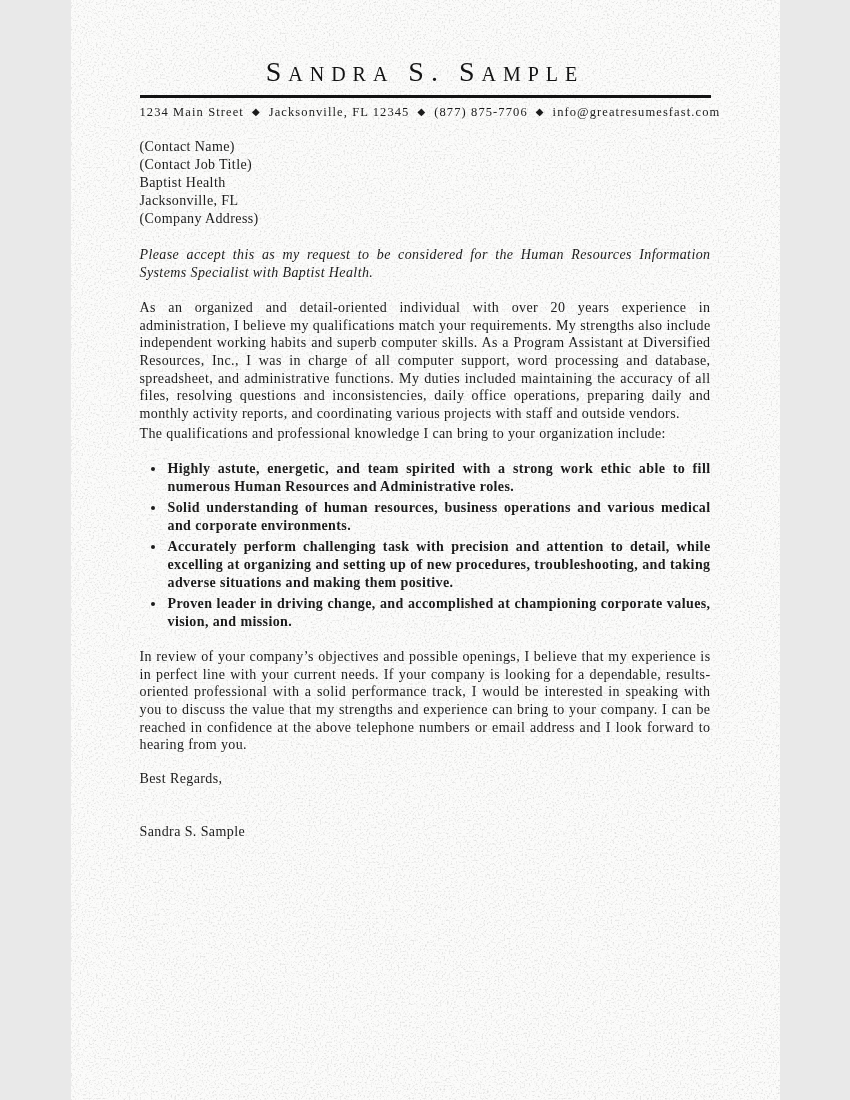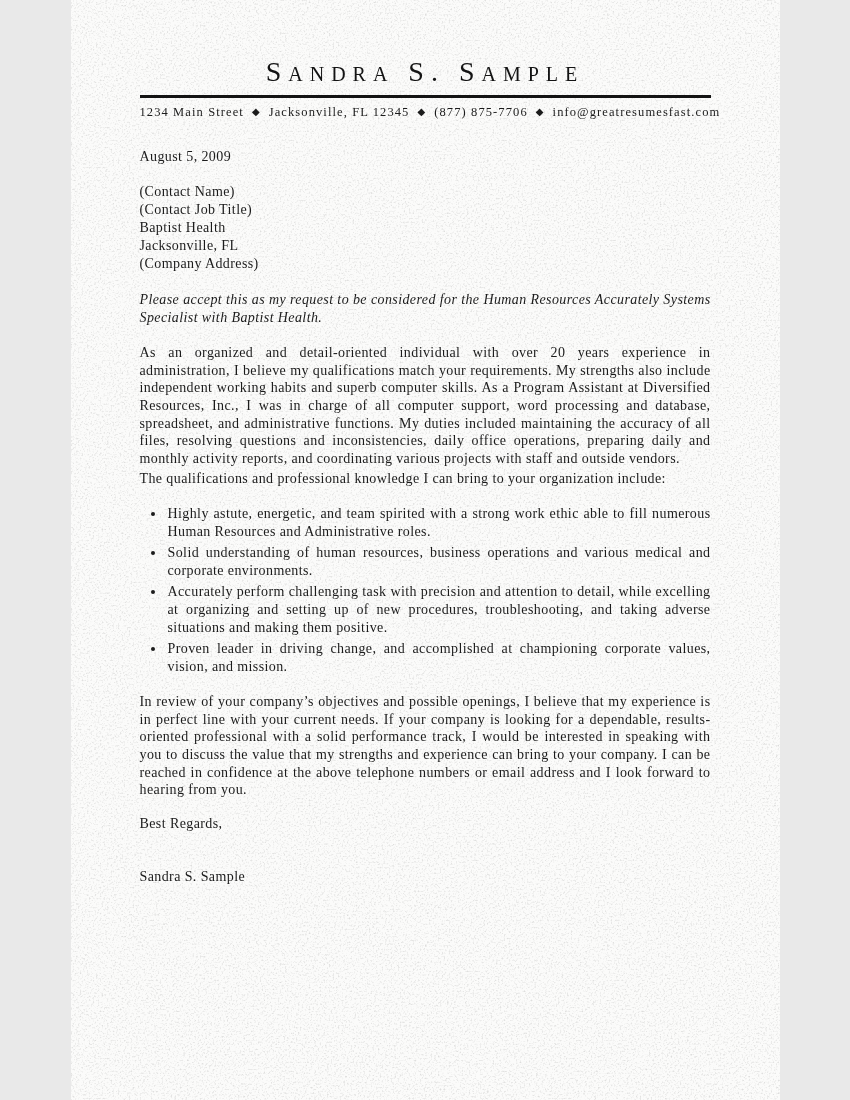--- a/index.html
+++ b/index.html
@@ -68,20 +68,21 @@
     margin:17px 0 0 0;
     padding-left:26px;
   }
   .quals li{
     font-size:14px;
     line-height:17.6px;
     text-align:justify;
     letter-spacing:.4px;
     margin-bottom:4px;
     padding-left:2px;
+    font-weight:bold;
   }
   .valediction{margin-top:17px;font-size:14px;letter-spacing:.4px;}
   .signature{margin-top:37px;font-size:14px;letter-spacing:.4px;}
   .enclosure{margin-top:18px;font-size:14px;letter-spacing:.4px;}
   .noise{
     position:absolute;
     top:0;left:0;
     pointer-events:none;
   }
 </style>
@@ -93,32 +94,31 @@
 
     <header class="letterhead">
       <h1 class="letterhead-name">Sandra S. Sample</h1>
       <hr class="letterhead-rule">
       <div class="contact-line">
         <span>1234 Main Street</span><span class="sep">◆</span><span>Jacksonville, FL 12345</span><span class="sep">◆</span><span>(877) 875-7706</span><span class="sep">◆</span><span>info@greatresumesfast.com</span>
       </div>
     </header>
 
     <main class="body-text">
-      <p class="date">August 5, 2009</p>
 
       <div class="recipient">
         <div>(Contact Name)</div>
         <div>(Contact Job Title)</div>
         <div>Baptist Health</div>
         <div>Jacksonville, FL</div>
         <div>(Company Address)</div>
       </div>
 
 
-      <p class="subject">Please accept this as my request to be considered for the Human Resources Accurately Systems Specialist with Baptist Health.</p>
+      <p class="subject">Please accept this as my request to be considered for the Human Resources Information Systems Specialist with Baptist Health.</p>
 
       <p class="para">As an organized and detail-oriented individual with over 20 years experience in administration, I believe my qualifications match your requirements. My strengths also include independent working habits and superb computer skills. As a Program Assistant at Diversified Resources, Inc., I was in charge of all computer support, word processing and database, spreadsheet, and administrative functions. My duties included maintaining the accuracy of all files, resolving questions and inconsistencies, daily office operations, preparing daily and monthly activity reports, and coordinating various projects with staff and outside vendors.</p>
 
       <p class="para lead">The qualifications and professional knowledge I can bring to your organization include:</p>
 
       <ul class="quals">
         <li>Highly astute, energetic, and team spirited with a strong work ethic able to fill numerous Human Resources and Administrative roles.</li>
         <li>Solid understanding of human resources, business operations and various medical and corporate environments.</li>
         <li>Accurately perform challenging task with precision and attention to detail, while excelling at organizing and setting up of new procedures, troubleshooting, and taking adverse situations and making them positive.</li>
         <li>Proven leader in driving change, and accomplished at championing corporate values, vision, and mission.</li>

